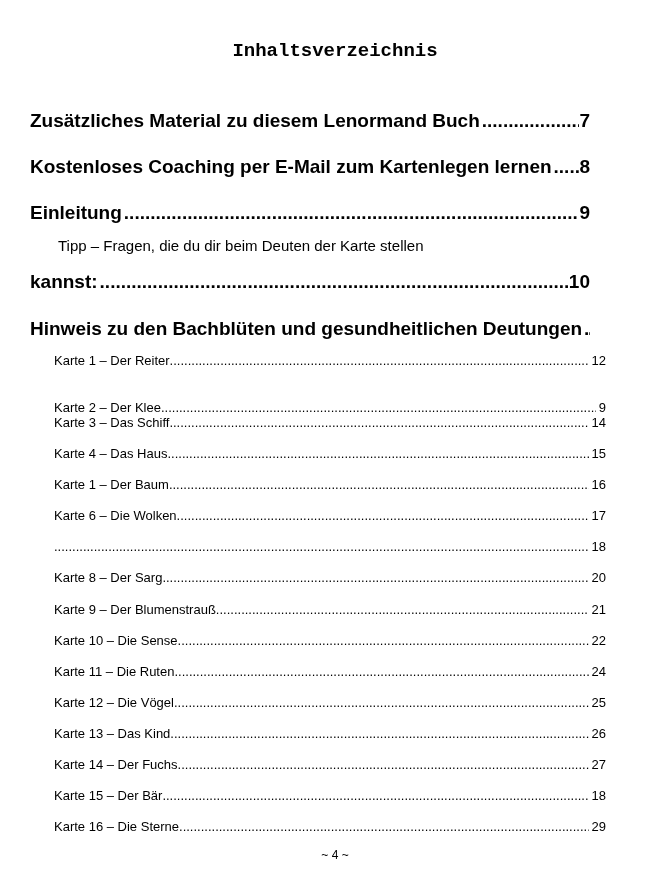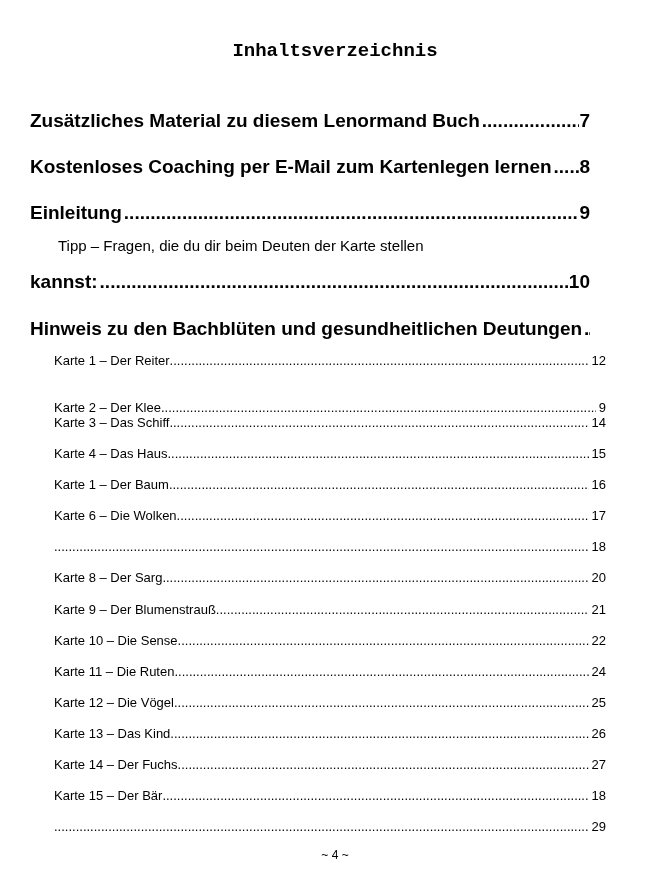--- a/index.html
+++ b/index.html
@@ -123,17 +123,18 @@
   <span class="lbl">Karte 14 – Der Fuchs</span>
   <span class="dots"></span>
   <span class="pg">27</span>
 </div>
 <div class="entry sub" style="top:788px">
   <span class="lbl">Karte 15 – Der Bär </span>
   <span class="dots"></span>
   <span class="pg">18</span>
 </div>
 <div class="entry sub" style="top:819px">
+  <span class="lbl">Karte 16 – Die Sterne</span>
   <span class="dots"></span>
   <span class="pg">29</span>
 </div>
 
 <div class="footer">~ 4 ~</div>
 
 </body></html>

